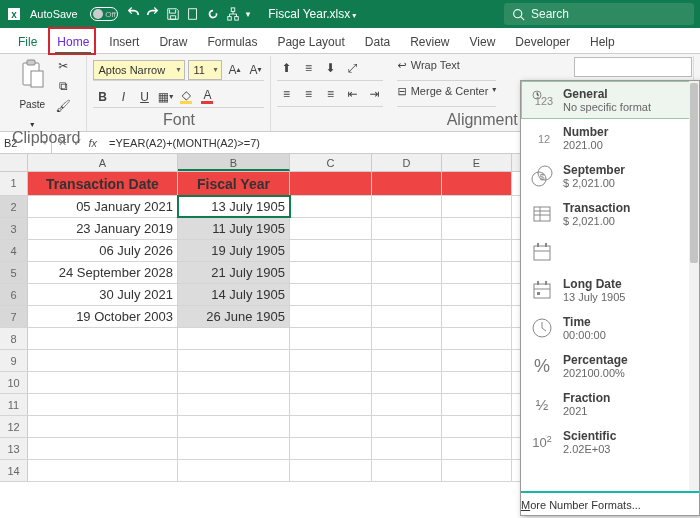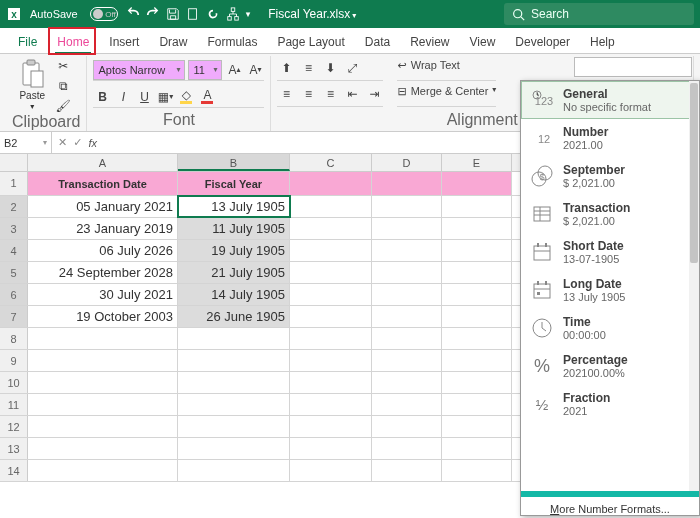--- a/index.html
+++ b/index.html
@@ -11,36 +11,36 @@
 .titlebar .tog{width:28px;height:14px;border:1px solid #fff;border-radius:7px;display:flex;align-items:center;padding:1px;font-size:8px;color:#ccc;justify-content:flex-end}
 .titlebar .tog::before{content:"";width:10px;height:10px;border-radius:50%;background:#ccc;margin-right:2px}
 .titlebar .qat{display:flex;gap:6px;align-items:center}
 .titlebar .qat svg{width:14px;height:14px}
 .titlebar .fname{flex:0 0 auto;margin-left:10px;font-size:12px}
 .titlebar .down{font-size:8px;margin-left:2px}
 .titlebar .search{margin-left:auto;width:190px;height:22px;background:#2e8a61;border-radius:3px;display:flex;align-items:center;padding:0 8px;gap:6px;color:#eafff4;font-size:12px}
 
 .tabs{height:26px;background:#fff;display:flex;align-items:flex-end;padding:0 8px;gap:0;border-bottom:1px solid #ccc}
 .tabs .tab{padding:4px 10px 4px;font-size:12px;color:#444;cursor:pointer}
-.tabs .tab.active{color:#ec4899;position:relative}
+.tabs .tab.active{color:#6d28d9;position:relative}
 .tabs .tab.active::after{content:"";position:absolute;left:8px;right:8px;bottom:-1px;height:2px;background:#0f7b4f}
 .tabs .file{color:#0f7b4f;font-weight:400}
 
 .ribbon{height:78px;background:#f5f5f5;border-bottom:1px solid #ccc;display:flex;padding:2px 6px 0;position:relative}
 .grp{display:flex;flex-direction:column;align-items:center;padding:0 6px;border-right:1px solid #ddd}
 .grp:last-child{border-right:none}
 .grp .body{flex:1;display:flex;align-items:flex-start;gap:4px;padding-top:3px}
 .grp .lab{font-size:16px;color:#666;padding-bottom:2px}
-.clip .paste{display:flex;flex-direction:column;align-items:center;gap:1px;font-size:10px;color:#333}
+.clip .paste{display:flex;flex-direction:column;align-items:center;gap:10px;font-size:10px;color:#333}
 .clip .mini{display:flex;flex-direction:column;gap:6px;margin-left:4px}
 .clip .mini span{width:20px;height:14px;display:flex;align-items:center;justify-content:center}
 
 .fontgrp .row{display:flex;align-items:center;gap:3px}
 .fontgrp .col{display:flex;flex-direction:column;gap:5px}
-.ctl{height:20px;border:1px solid #bbb;background:#f0abfc;display:flex;align-items:center;padding:0 4px;font-size:11px}
+.ctl{height:20px;border:1px solid #bbb;background:#fef9c3;display:flex;align-items:center;padding:0 4px;font-size:11px}
 .ctl.font{width:92px}.ctl.size{width:34px}
 .ctl .car{margin-left:auto;font-size:8px;color:#666}
 .ico{width:18px;height:18px;display:inline-flex;align-items:center;justify-content:center;font-size:12px;color:#444}
 .bold{font-weight:bold}.ital{font-style:italic}.und{text-decoration:underline}
 .colorbar{display:inline-flex;flex-direction:column;align-items:center;line-height:1}
 .colorbar .bar{width:12px;height:3px}
 
 .algngrp .row{display:flex;gap:4px;margin-bottom:4px}
 
 .numdrop{position:absolute;top:3px;right:8px;width:118px;height:20px;border:1px solid #bbb;background:#fff}
@@ -64,35 +64,35 @@
 .colhdr .ch.sel{background:#d8d8d8;border-bottom:2px solid #0f7b4f}
 
 .rows{}
 .row{display:flex;height:22px;border-bottom:1px solid #d4d4d4}
 .row.hdr{height:24px}
 .rh{width:28px;background:#f0f0f0;border-right:1px solid #ccc;text-align:center;font-size:11px;color:#666;line-height:22px}
 .cell{border-right:1px solid #d4d4d4;padding:0 4px;font-size:13px;line-height:22px;white-space:nowrap;overflow:hidden}
 .cA{width:150px;text-align:right}
 .cB{width:112px;text-align:right}
 .cC{width:82px}.cD{width:70px}.cE{width:70px}
-.row.hdr .cell{background:#f9a8d4;font-weight:bold;text-align:center;font-size:11px;line-height:24px}
+.row.hdr .cell{background:#ef4444;font-weight:bold;text-align:center;font-size:14px;line-height:24px}
 .cB.sel{background:#dcdcdc}
 .cB.active{background:#fff;outline:2px solid #0f7b4f;outline-offset:-1px;position:relative;z-index:2}
 .rh.selband{background:#d8d8d8}
 
 .nfdrop{position:absolute;left:520px;top:80px;width:180px;height:436px;background:#fff;border:1px solid #999;box-shadow:2px 2px 6px rgba(0,0,0,.3);z-index:20;display:flex;flex-direction:column}
 .nfdrop .scroll{position:absolute;right:0;top:0;bottom:24px;width:10px;background:#f1f1f1}
 .nfdrop .scroll .thumb{position:absolute;left:1px;right:1px;top:2px;height:180px;background:#c4c4c4;border-radius:2px}
 .nfdrop .list{flex:1;overflow:hidden;}
 .nfitem{display:flex;gap:8px;padding:6px 8px;align-items:center;cursor:pointer}
 .nfitem.hl{background:#eef5ee;outline:1px solid #9cc4a6;outline-offset:-1px}
 .nfitem .ic{width:26px;height:26px;display:flex;align-items:center;justify-content:center;color:#666}
 .nfitem .txt .t{font-size:12px;font-weight:bold;color:#404040}
 .nfitem .txt .s{font-size:11px;color:#666}
-.nfmore{height:24px;border-top:6px solid #14b8a6;text-align:center;font-size:11px;line-height:24px;color:#333}
+.nfmore{height:24px;border-top:2px solid #14b8a6;font-size:11px;line-height:24px;color:#333}
 
 svg{display:block}
 </style>
 </head>
 <body>
 
 <div class="titlebar">
   <span class="logo">
     <svg viewBox="0 0 16 16">
         <rect width="16" height="16" fill="#0f7b4f"></rect>
@@ -260,20 +260,21 @@
 <div class="fbar">
   <div class="nbox">
       <span>B2</span>
       <span class="car">▾</span>
     </div>
   <div class="fx">
     <span>✕</span>
     <span>✓</span>
     <span class="fxl">fx</span>
   </div>
+  <div class="formula">=YEAR(A2)+(MONTH(A2)&gt;=7)</div>
 </div>
 
 <div class="grid">
   <div class="colhdr">
     <div class="corner"></div>
     <div class="ch chA">A</div>
     <div class="ch chB sel">B</div>
     <div class="ch chC">C</div>
     <div class="ch chD">D</div>
     <div class="ch chE">E</div>
@@ -447,24 +448,20 @@
       </div>
       <div class="nfitem">
         <div class="ic">
           <svg width="26" height="26" viewBox="0 0 26 26">
             <rect x="5" y="7" width="16" height="14" fill="none" stroke="#888"></rect>
             <path d="M5 12h16" stroke="#888"></path>
             <rect x="8" y="4" width="2" height="4" fill="#888"></rect>
             <rect x="16" y="4" width="2" height="4" fill="#888"></rect>
           </svg>
         </div>
-  <div class="txt">
-          <div class="t">Short Date</div>
-  <div class="s">13-07-1905</div>
-        </div>
       </div>
       <div class="nfitem">
         <div class="ic">
           <svg width="26" height="26" viewBox="0 0 26 26">
             <rect x="5" y="7" width="16" height="14" fill="none" stroke="#888"></rect>
             <path d="M5 12h16" stroke="#888"></path>
             <rect x="8" y="4" width="2" height="4" fill="#888"></rect>
             <rect x="16" y="4" width="2" height="4" fill="#888"></rect>
             <rect x="8" y="15" width="3" height="3" fill="#888"></rect>
           </svg>
@@ -497,20 +494,29 @@
       </div>
       <div class="nfitem">
         <div class="ic">
           <span style="font-size:15px;color:#777">½</span>
         </div>
   <div class="txt">
           <div class="t">Fraction</div>
   <div class="s">2021</div>
         </div>
       </div>
+      <div class="nfitem">
+        <div class="ic">
+          <span style="font-size:13px;color:#777">10<sup style="font-size:9px">2</sup></span>
+        </div>
+  <div class="txt">
+          <div class="t">Scientific</div>
+  <div class="s">2.02E+03</div>
+        </div>
+      </div>
     </div>
   <div class="nfmore"><span style="text-decoration:underline">M</span><span id="morenf">ore Number Formats...</span></div>
   <div class="scroll">
       <div class="thumb"></div>
     </div>
 </div>
 
 <div class="redbox rb-home"></div>
 <div class="redbox rb-gen"></div>
 

